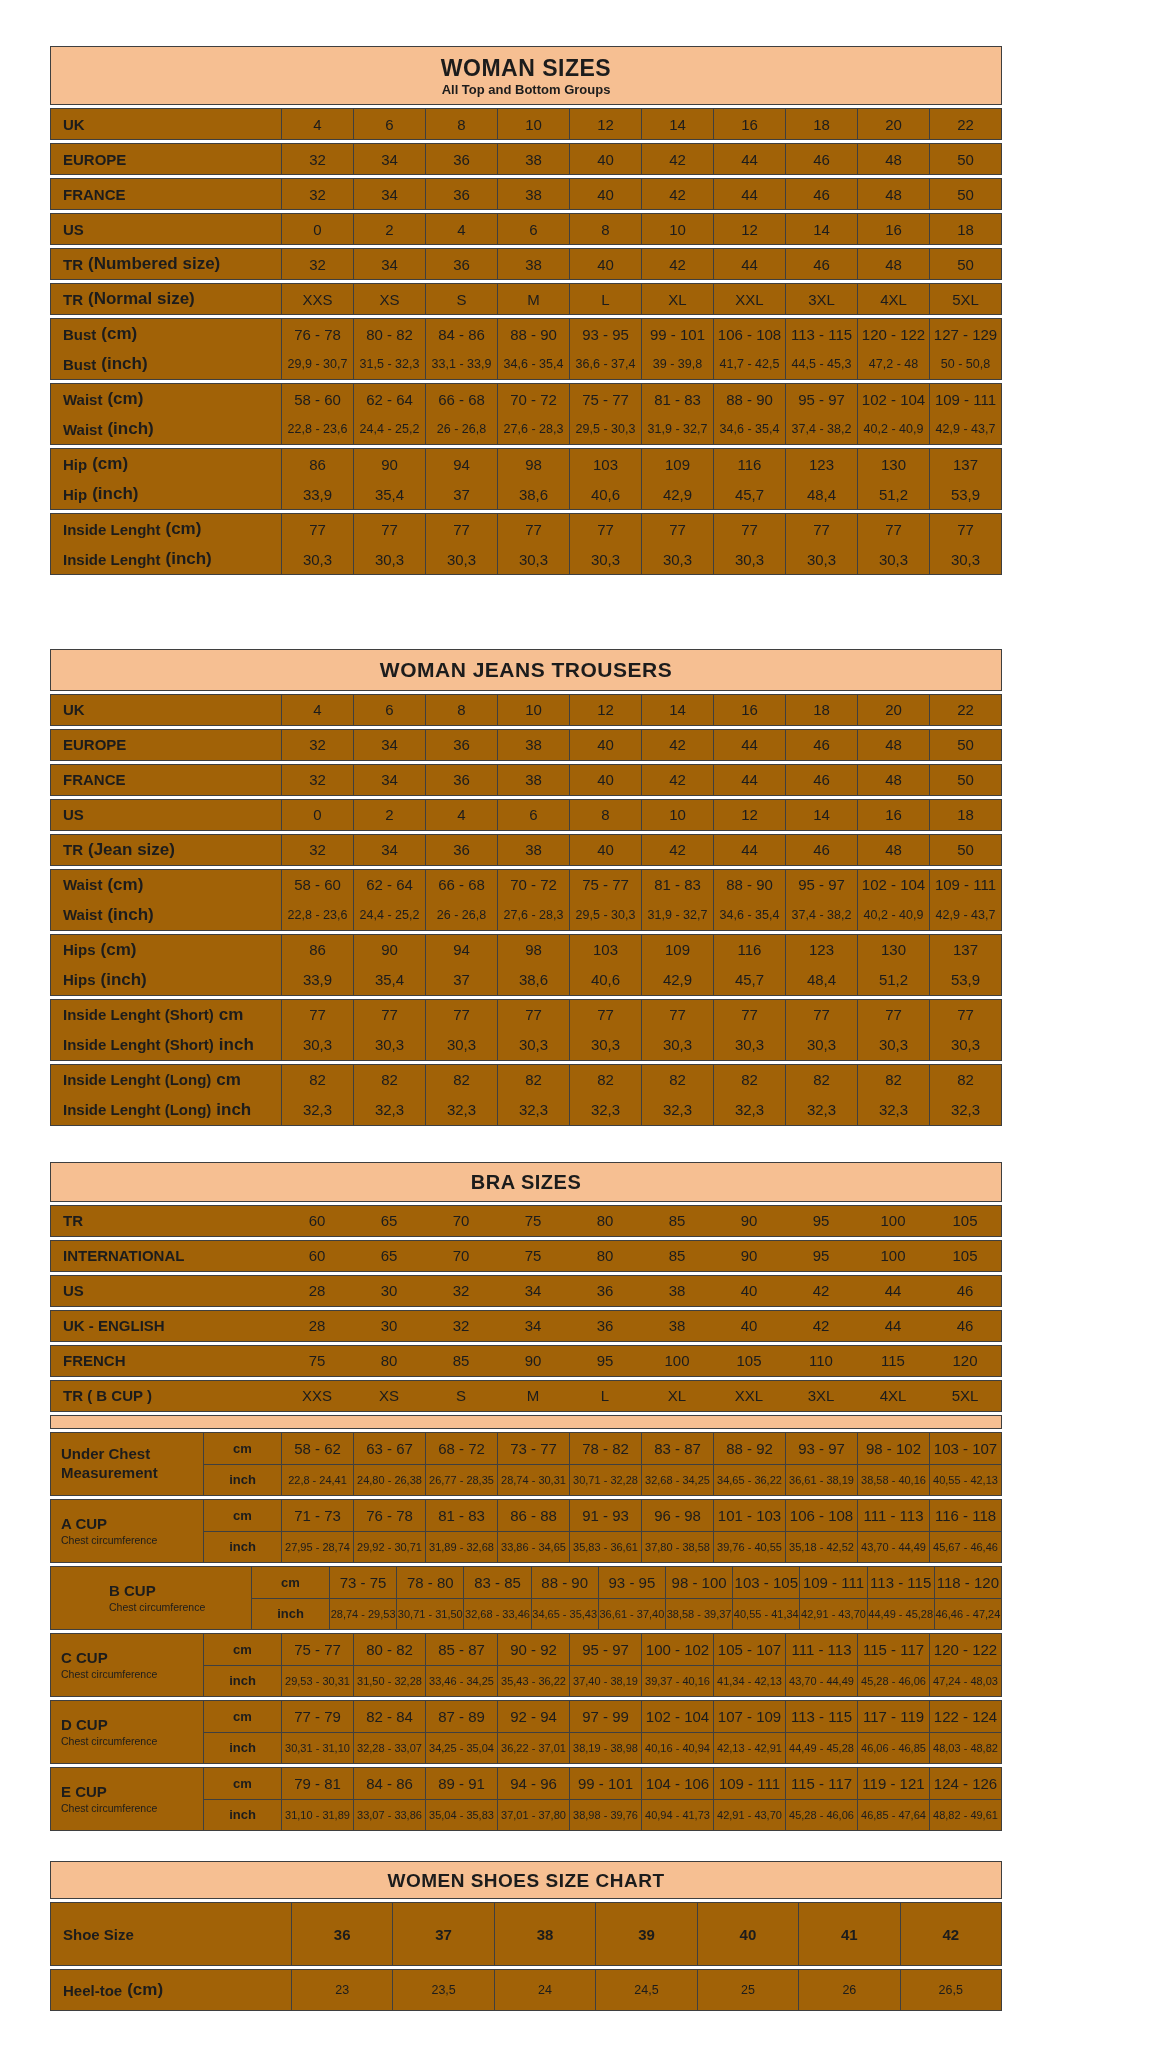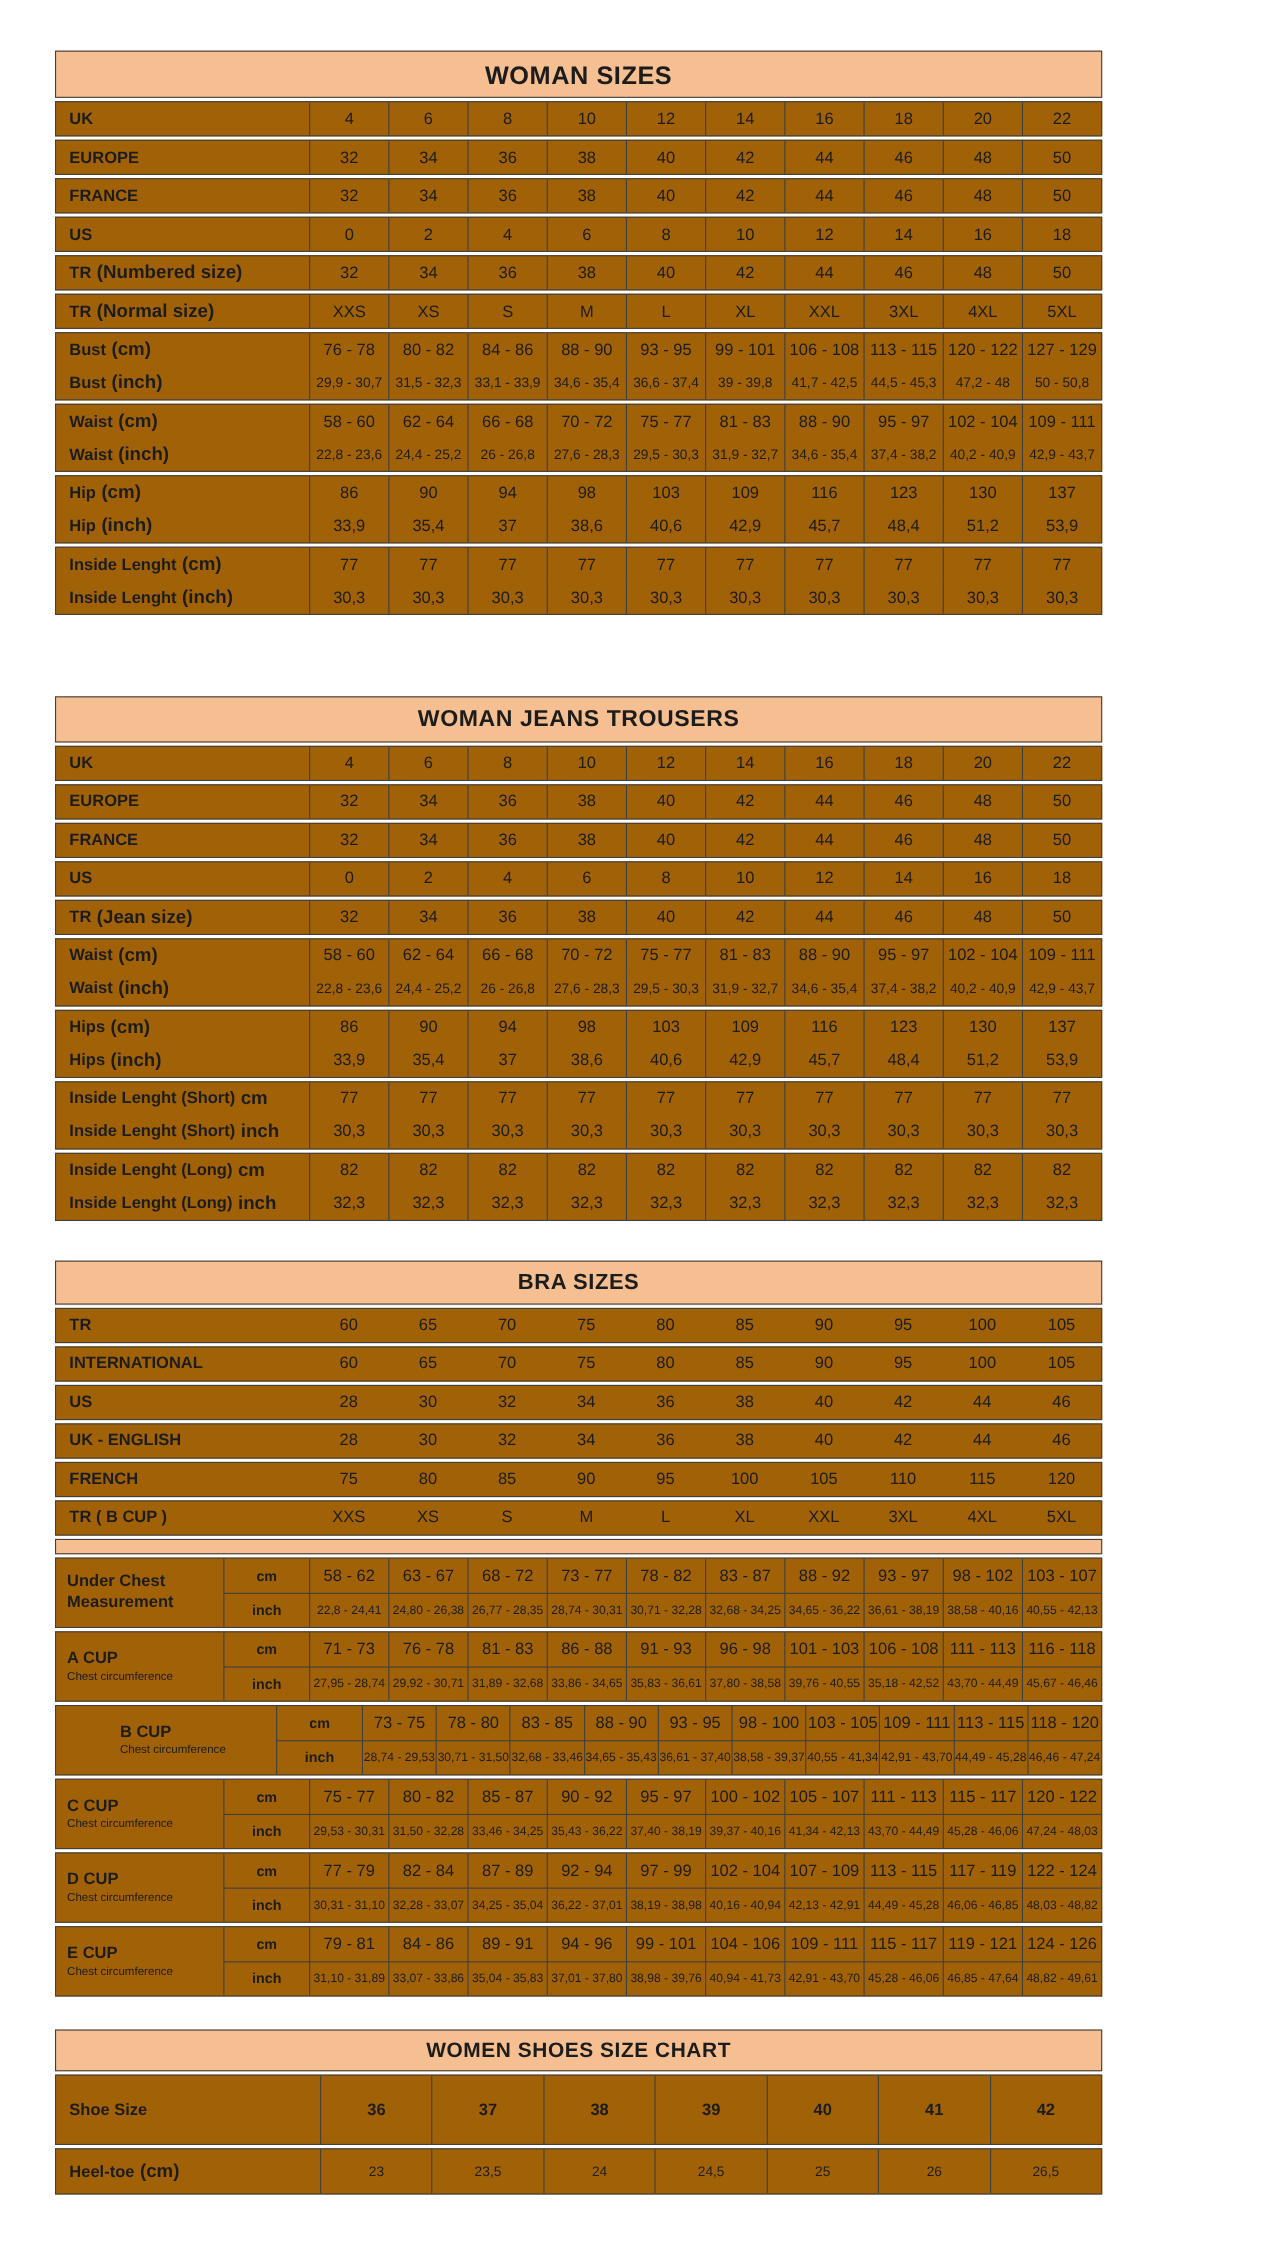--- a/index.html
+++ b/index.html
@@ -47,20 +47,21 @@
   .unit{font-weight:bold;font-size:13px;}
   .divider{height:12px;background:var(--accent);border:1px solid var(--bd);margin-top:3px;}
 </style>
 </head>
 <body>
 
 <div class="wrap">
   <div class="size-table" style="margin-bottom: 74px;">
       <div class="tbl-head">
         <div class="tbl-title" style="font-size: 23px;">WOMAN SIZES</div>
+        <div class="tbl-subtitle">All Top and Bottom Groups</div>
       </div>
       <div class="grp" style="grid-auto-rows: 30px; grid-template-columns: 230px repeat(10, 1fr);">
         <div class="lab">
           <span class="lab-main">UK</span>
         </div>
         <div class="cell bl">4</div>
         <div class="cell bl">6</div>
         <div class="cell bl">8</div>
         <div class="cell bl">10</div>
         <div class="cell bl">12</div>

